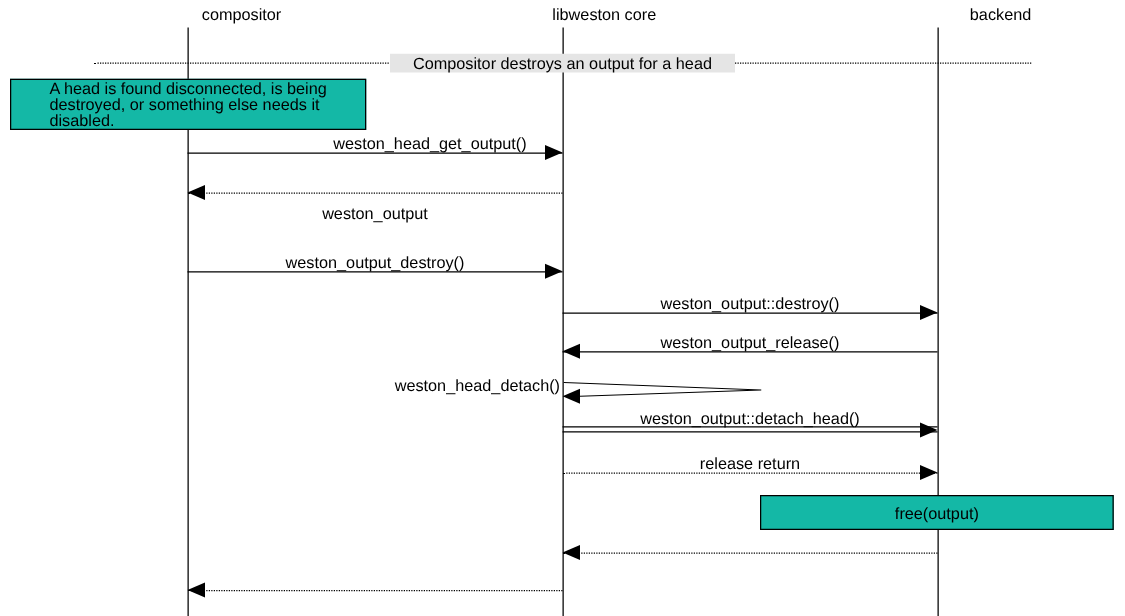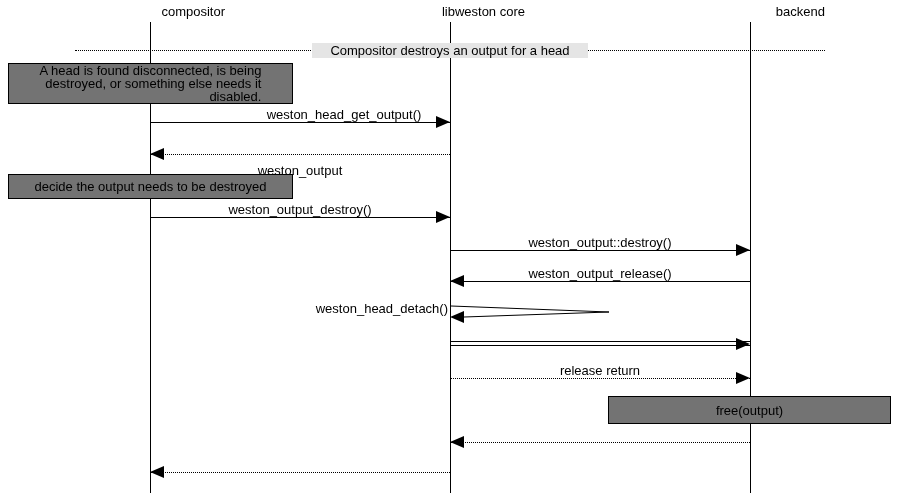--- a/index.html
+++ b/index.html
@@ -58,22 +58,22 @@
   .msg-label {
     position: absolute;
     text-align: center;
     line-height: 15px;
     white-space: nowrap;
   }
   .msg-label.right { text-align: right; }
   .note {
     position: absolute;
     border: 1px solid #000000;
-    background: #737373;
-    text-align: right;
+    background: #14b8a6;
+    text-align: left;
     white-space: pre-line;
     line-height: 13px;
     display: flex;
     align-items: center;
     justify-content: center;
   }
   .divider-label {
     position: absolute;
     background: #e5e5e5;
     text-align: center;
@@ -102,40 +102,40 @@
 disabled.</div>
 
   <div class="msg-label" style="left:166px;top:107px;width:300px;padding-left:28px;">weston_head_get_output()</div>
   <div class="hline-solid" style="left:150px;top:122px;width:300px;"></div>
   <div class="arr-r" style="left:436px;top:116px;"></div>
 
   <div class="msg-label" style="left:150px;top:139px;width:300px;margin-top:24px;">weston_output</div>
   <div class="hline-dotted" style="left:150px;top:154px;width:300px;"></div>
   <div class="arr-l" style="left:150px;top:148px;"></div>
 
-  <div class="note" style="left:8px;top:174px;width:283px;height:23px;">decide the output needs to be destroyed</div>
 
   <div class="msg-label" style="left:150px;top:202px;width:300px;">weston_output_destroy()</div>
   <div class="hline-solid" style="left:150px;top:217px;width:300px;"></div>
   <div class="arr-r" style="left:436px;top:211px;"></div>
 
   <div class="msg-label" style="left:450px;top:235px;width:300px;">weston_output::destroy()</div>
   <div class="hline-solid" style="left:450px;top:250px;width:300px;"></div>
   <div class="arr-r" style="left:736px;top:244px;"></div>
 
   <div class="msg-label" style="left:450px;top:266px;width:300px;">weston_output_release()</div>
   <div class="hline-solid" style="left:450px;top:281px;width:300px;"></div>
   <div class="arr-l" style="left:450px;top:275px;"></div>
 
   <div class="msg-label right" style="left:250px;top:301px;width:198px;">weston_head_detach()</div>
   <svg class="selfcall-svg" style="left:450px;top:300px;" width="166" height="26">
     <polyline points="1,6 159,12 14,17" fill="none" stroke="#000000" stroke-width="1"></polyline>
     <polygon points="0,17 14,11 14,23" fill="#000000"></polygon>
   </svg>
 
+  <div class="msg-label" style="left:450px;top:327px;width:300px;">weston_output::detach_head()</div>
   <div class="hline-double" style="left:450px;top:341px;width:300px;"></div>
   <div class="arr-r" style="left:736px;top:338px;"></div>
 
   <div class="msg-label" style="left:450px;top:363px;width:300px;">release return</div>
   <div class="hline-dotted" style="left:450px;top:378px;width:300px;"></div>
   <div class="arr-r" style="left:736px;top:372px;"></div>
 
   <div class="note" style="left:608px;top:396px;width:281px;height:26px;">free(output)</div>
 
   <div class="hline-dotted" style="left:450px;top:442px;width:300px;"></div>

